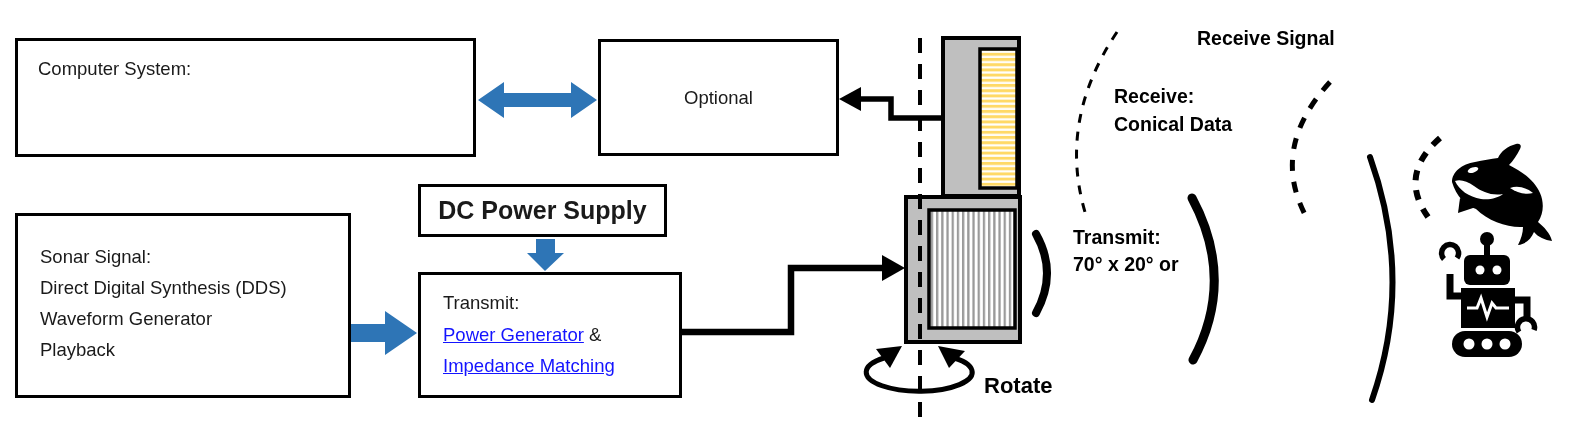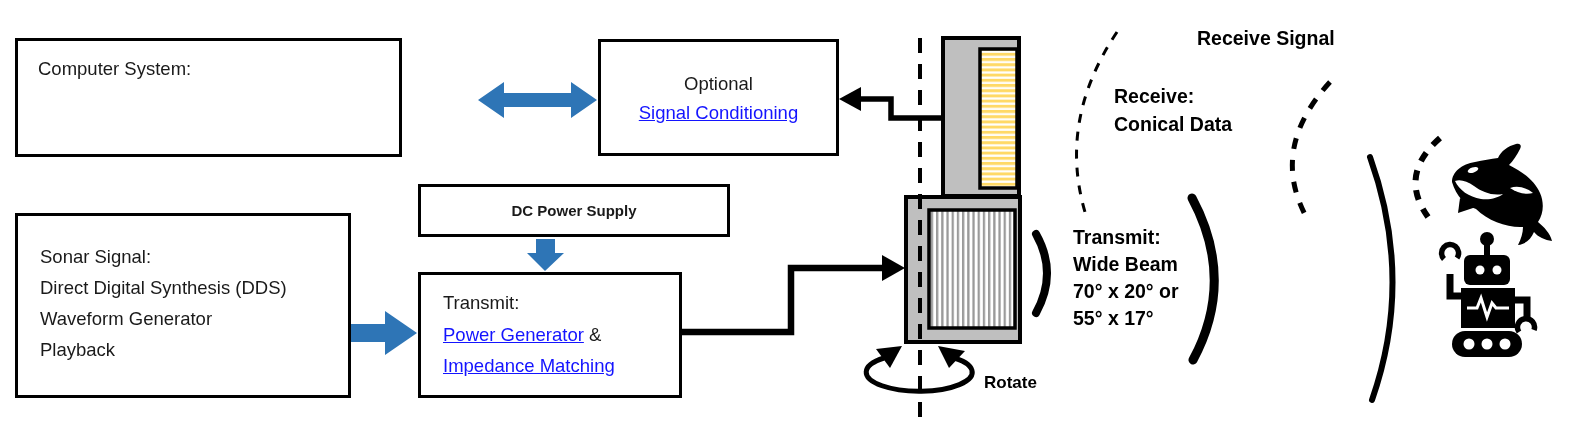--- a/index.html
+++ b/index.html
@@ -13,37 +13,36 @@
   }
   .box .ln{white-space:nowrap;}
   .link{color:var(--link-blue,#1414FF);text-decoration:underline;cursor:pointer;}
   .anno{position:absolute;font-weight:bold;color:#000;white-space:nowrap;font-size:19.5px;}
   #overlay{position:absolute;left:0;top:0;pointer-events:none;}
   .centered{display:flex;flex-direction:column;align-items:center;justify-content:center;text-align:center;}
 </style>
 </head>
 <body>
 
-<div class="box" style="left:15px;top:38px;width:387px;height:119px;padding:13px 0 0 20px;line-height:29px;">
+<div class="box" style="left:15px;top:38px;width:461px;height:119px;padding:13px 0 0 20px;line-height:29px;">
   <div class="ln">Computer System:</div>
 </div>
 
 <div class="box centered" style="left:598px;top:39px;width:241px;height:117px;line-height:29px;">
   <div class="ln">Optional</div>
-  <div class="ln"><span class="link">Signal Conditioning</span></div>
 </div>
 
 <div class="box" style="left:15px;top:213px;width:336px;height:185px;padding:25px 0 10px 22px;line-height:31px;">
   <div class="ln">Sonar Signal:</div>
   <div class="ln">Direct Digital Synthesis (DDS)</div>
   <div class="ln">Waveform Generator</div>
   <div class="ln">Playback</div>
 </div>
 
-<div class="box centered" style="left:418px;top:184px;width:312px;height:53px;font-weight:bold;font-size:15px;">
+<div class="box centered" style="left:418px;top:184px;width:249px;height:53px;font-weight:bold;font-size:25px;">
   <div class="ln">DC Power Supply</div>
 </div>
 
 <div class="box" style="left:418px;top:272px;width:264px;height:126px;padding:12px 0 0 22px;line-height:31.5px;">
   <div class="ln">Transmit:</div>
   <div class="ln">
     <span class="link">Power Generator</span>
     <span>&amp;</span>
   </div>
   <div class="ln"><span class="link">Impedance Matching</span></div>
@@ -51,26 +50,24 @@
 
 <div class="anno" style="left:1186px;top:27px;margin-left:11px;">Receive Signal</div>
 
 <div class="anno" style="left:1114px;top:83px;line-height:27.5px;">
   <div>Receive:</div>
   <div>Conical Data</div>
 </div>
 
 <div class="anno" style="left:1073px;top:224px;line-height:27px;">
   <div>Transmit:</div>
-  <div>Wide Beam</div>
   <div>70° x 20° or</div>
-  <div>55° x 17°</div>
 </div>
 
-<div class="anno" style="left:984px;top:373px;font-size:17px;">Rotate</div>
+<div class="anno" style="left:984px;top:373px;font-size:22px;">Rotate</div>
 
 <svg id="overlay" width="1570" height="427" viewBox="0 0 1570 427">
   <defs>
     <pattern id="hstripes" width="6" height="5.2" patternUnits="userSpaceOnUse">
       <rect width="6" height="5.2" fill="#ffffff"></rect>
       <rect y="0.8" width="6" height="3" fill="var(--yellow-stripe,#FFD966)"></rect>
     </pattern>
     <pattern id="vstripes" width="5.2" height="6" patternUnits="userSpaceOnUse">
       <rect width="5.2" height="6" fill="#ffffff"></rect>
       <rect width="2.3" height="6" fill="var(--stripe-gray,#9a9a9a)"></rect>

